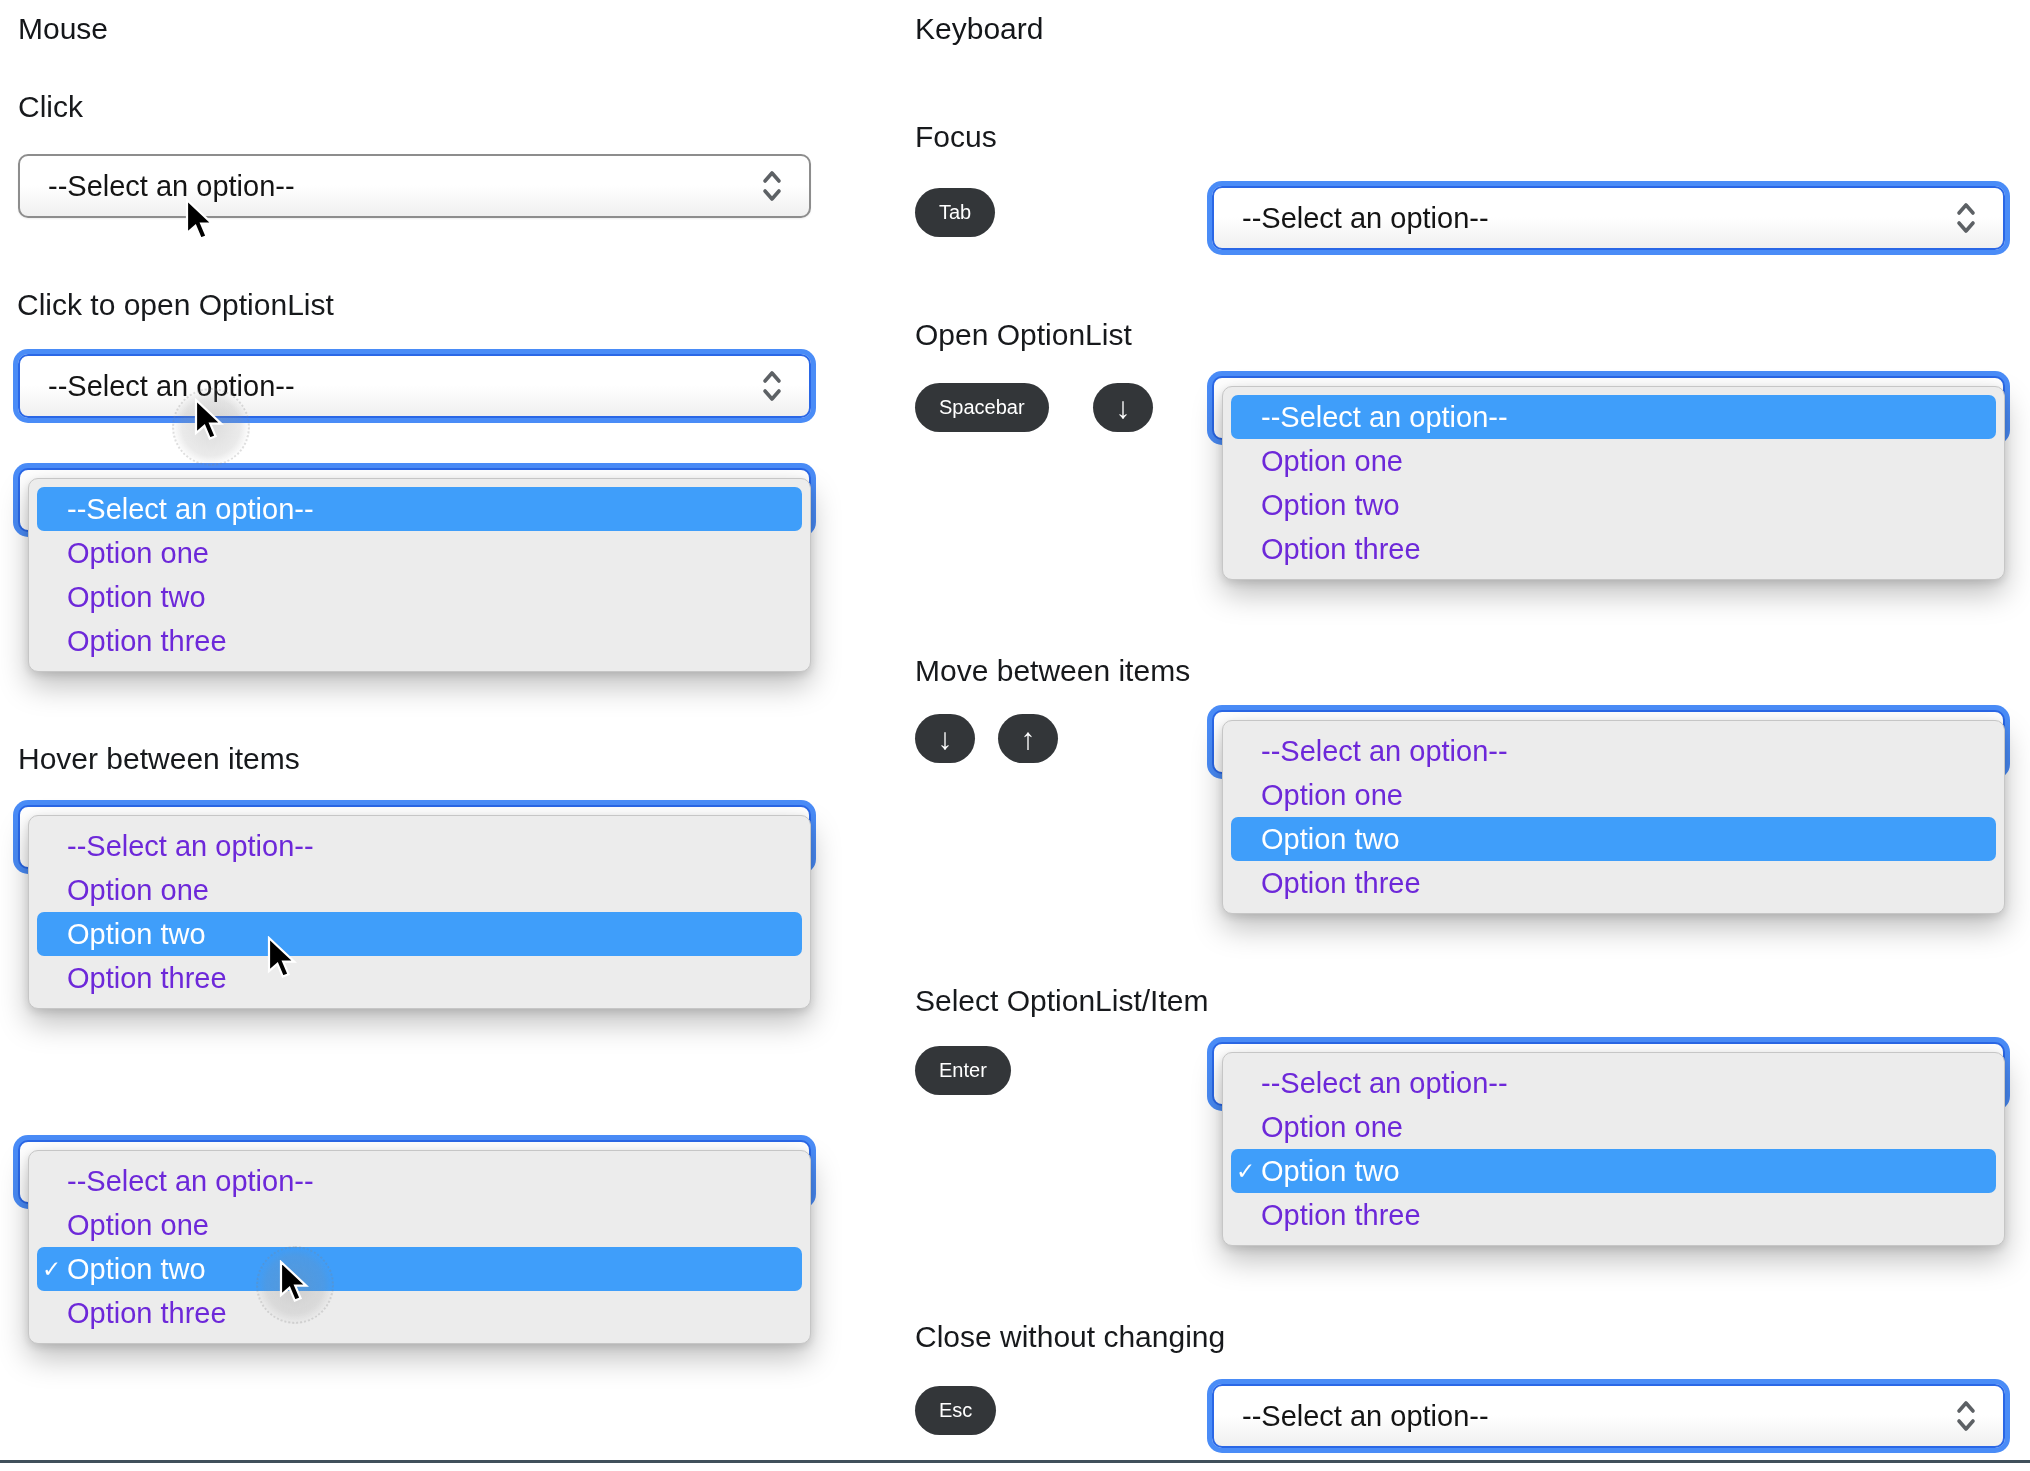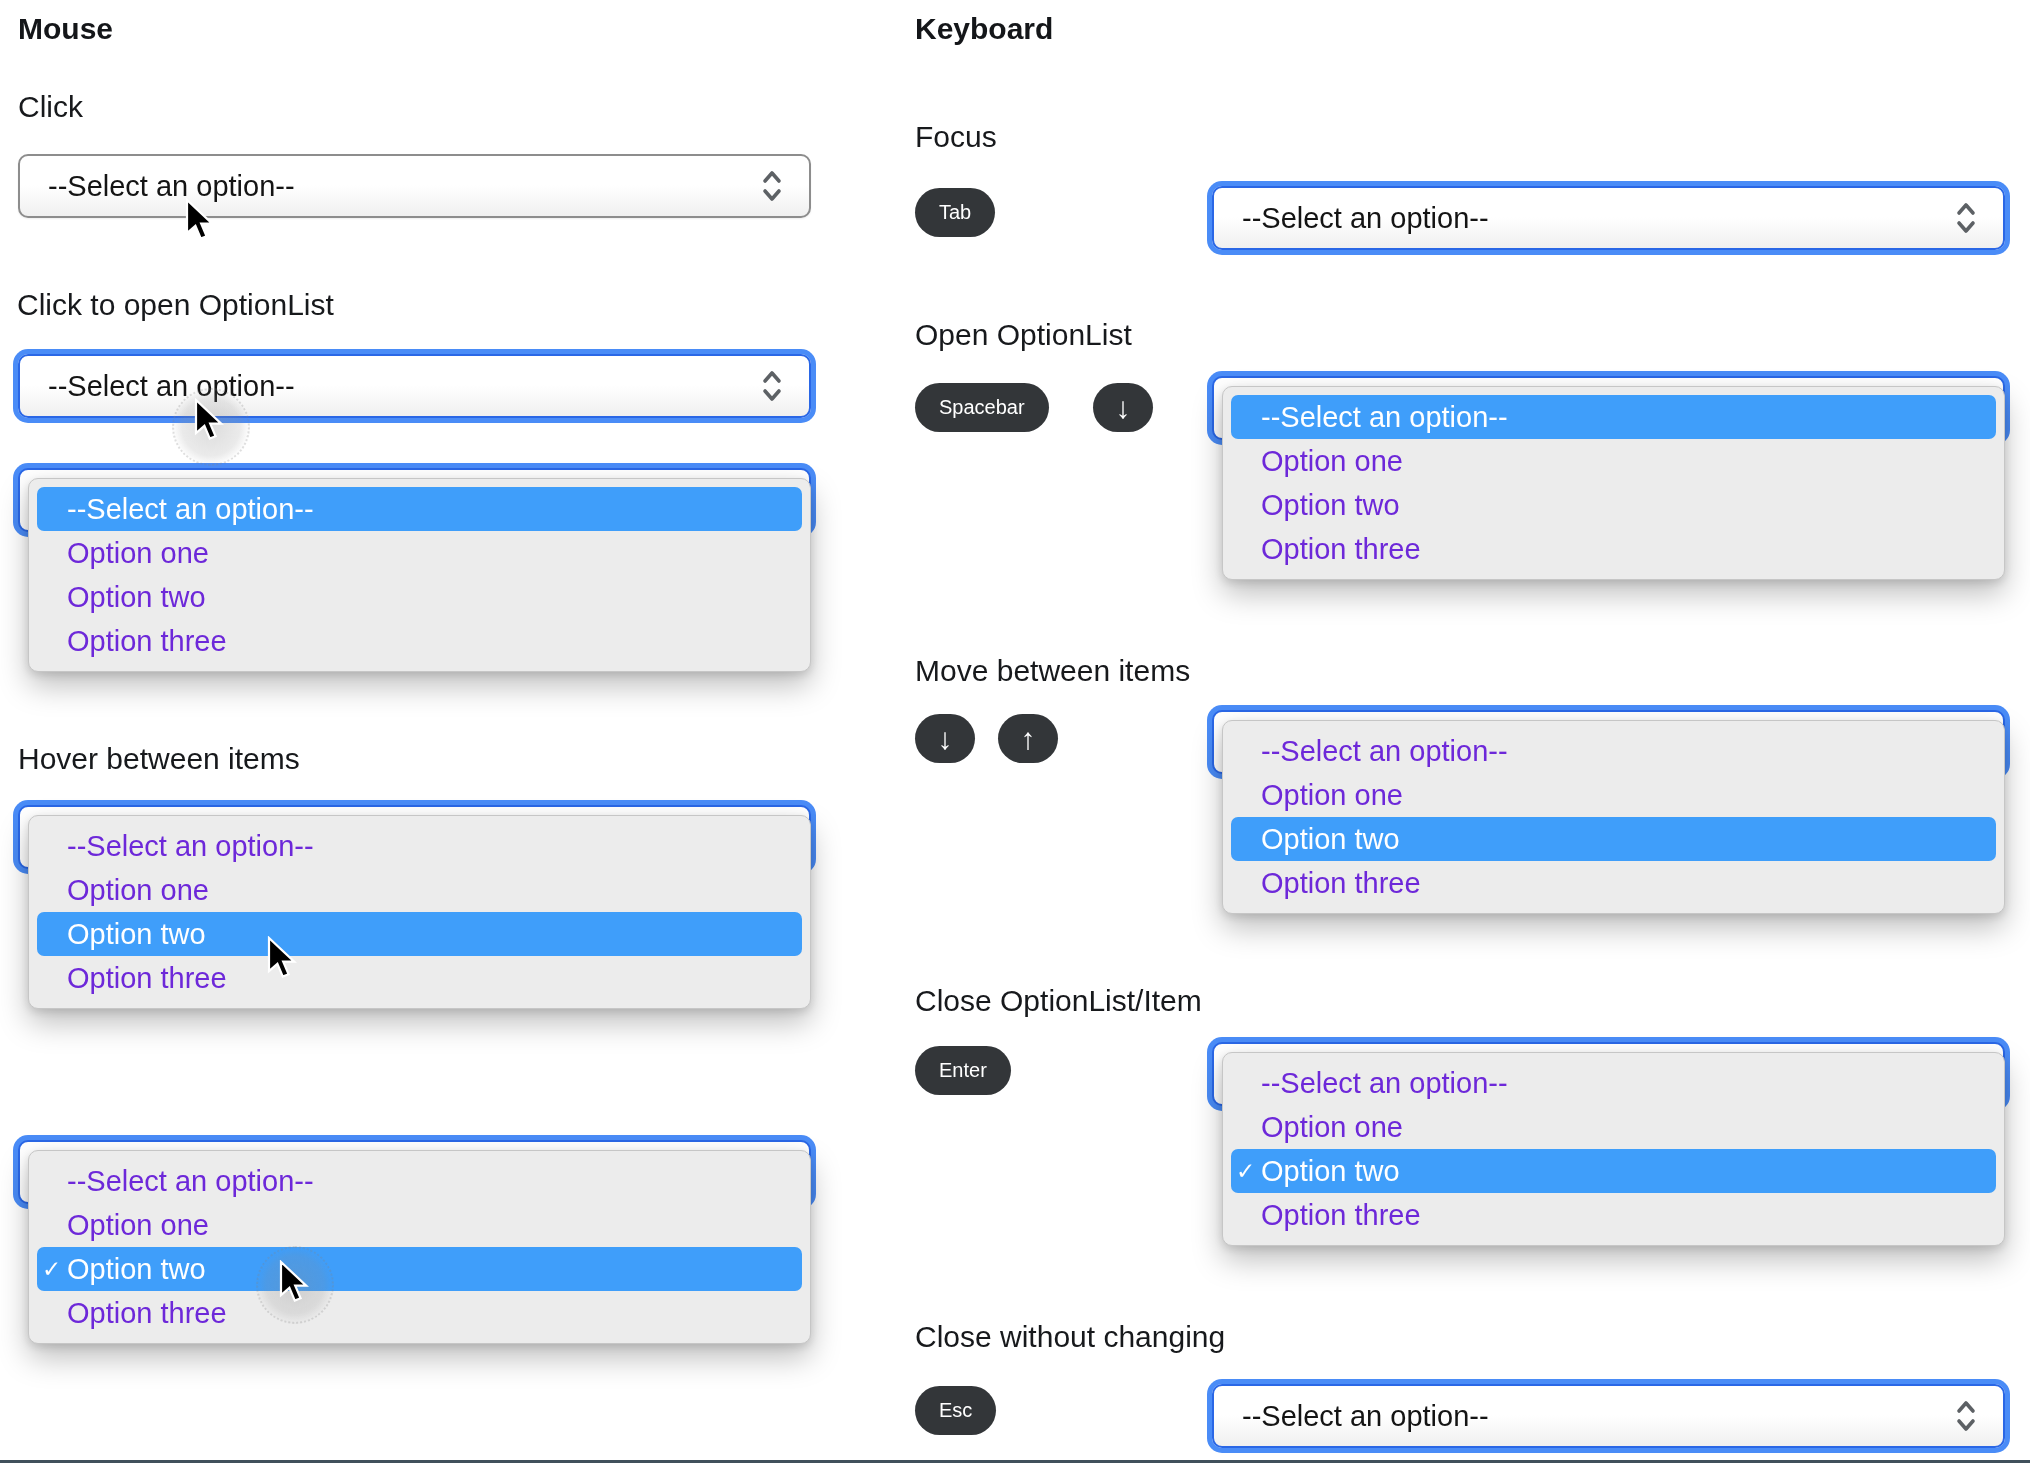--- a/index.html
+++ b/index.html
@@ -1,18 +1,18 @@
 <!DOCTYPE html>
 <html><head>
 <meta charset="utf-8">
 <style>
   html,body{margin:0;padding:0;background:#fff;}
   .page{position:relative;width:2030px;height:1471px;background:#ffffff;overflow:hidden;
         font-family:"Liberation Sans",sans-serif;color:#17191c;}
-  .ttl{position:absolute;font-size:30px;font-weight:700;color:#141619;white-space:nowrap;}
+  .ttl{position:absolute;font-size:30px;font-weight:400;color:#141619;white-space:nowrap;}
   .lbl{position:absolute;font-size:30px;font-weight:400;color:#17191c;white-space:nowrap;}
 
   
   .sel{position:absolute;width:793px;height:64px;border-radius:10px;
        background:linear-gradient(180deg,#ffffff 0%,#ffffff 48%,#f0f0f0 100%);
        display:flex;align-items:center;padding-left:28px;box-sizing:border-box;
        font-size:29px;color:#141414;}
   .csel{border:2px solid #8d8d8d;box-shadow:0 1px 2px rgba(0,0,0,.07);}
   .fsel{border:2px solid #2a67e6;box-shadow:0 0 0 5px #4A8CF7;}
   .stepper{position:absolute;right:22px;top:50%;transform:translateY(-50%);line-height:0;}
@@ -199,21 +199,21 @@
         </div>
       <div class="opt hl">
           <span>Option two</span>
         </div>
       <div class="opt">
           <span>Option three</span>
         </div>
     </div>
   </div>
 
-  <div class="lbl" style="left:915px;top:984px">Close OptionList/Item</div>
+  <div class="lbl" style="left:915px;top:984px">Select OptionList/Item</div>
   <div class="key pill" style="left:915px;top:1046px">Enter</div>
   <div class="combo" style="left:1212px;top:1042px">
     <div class="shell"></div>
     <div class="panel">
       <div class="opt">
           <span>--Select an option--</span>
         </div>
       <div class="opt">
           <span>Option one</span>
         </div>

